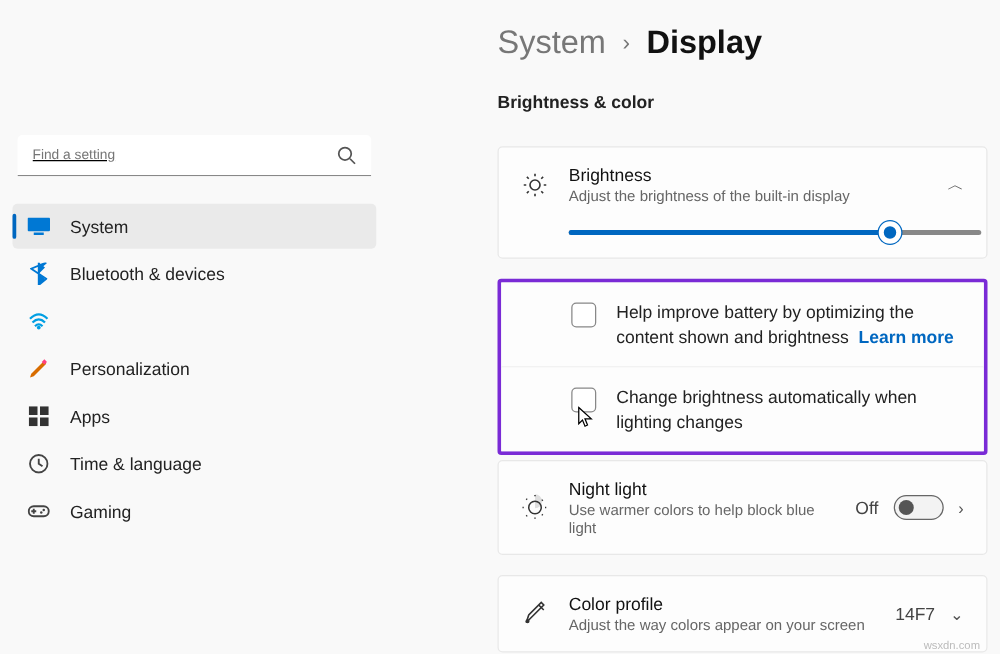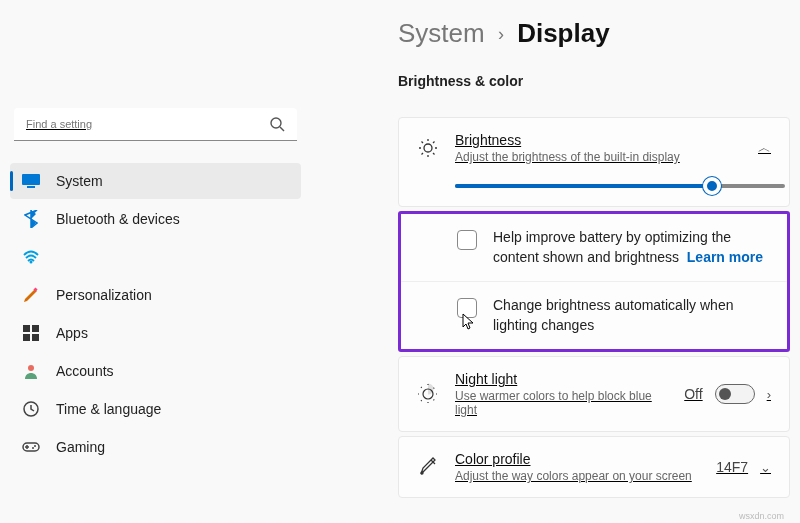--- a/index.html
+++ b/index.html
@@ -15,21 +15,21 @@
     .nav-item.active::before { content: ""; position: absolute; left: 0; top: 8px; bottom: 8px; width: 3px; background: #0067c0; border-radius: 2px; }
     .nav-icon { width: 18px; height: 18px; margin-right: 16px; display: inline-flex; align-items: center; justify-content: center; }
     
     .main { position: absolute; left: 350px; top: 18px; right: 10px; bottom: 0; padding-left: 48px; }
     .breadcrumb { font-size: 26px; font-weight: 400; color: #777; margin-bottom: 24px; }
     .breadcrumb .chev { margin: 0 6px; color: #777; font-size: 18px; vertical-align: 2px; }
     .breadcrumb .current { font-weight: 600; color: #111; }
     
     .section-title { font-size: 14px; font-weight: 700; margin-bottom: 28px; color: #222; }
     
-    .card { background: #fdfdfd; border: 1px solid #e8e8e8; border-radius: 4px; margin-bottom: 4px; text-decoration: underline; }
+    .card { background: #fdfdfd; border: 1px solid #e8e8e8; border-radius: 4px; margin-bottom: 16px; }
     .card-row { display: flex; align-items: center; padding: 14px 18px; gap: 16px; }
     .card-icon { width: 22px; flex-shrink: 0; color: #333; display: flex; justify-content: center; }
     .card-text { flex: 1; }
     .card-title { font-size: 14px; color: #111; }
     .card-sub { font-size: 12px; color: #666; margin-top: 2px; }
     .card-trail { display: flex; align-items: center; gap: 12px; color: #444; font-size: 14px; }
     .chevron { color: #555; font-size: 13px; }
     
     .slider-row { padding: 6px 18px 18px 56px; }
     .slider { position: relative; width: 330px; height: 4px; background: #888; border-radius: 2px; }
@@ -100,29 +100,20 @@
   <div class="nav-item">
     <span class="nav-icon">
         <svg width="16" height="16" viewBox="0 0 16 16">
           <rect x="0" y="0" width="7" height="7" fill="#333"></rect>
           <rect x="9" y="0" width="7" height="7" fill="#333"></rect>
           <rect x="0" y="9" width="7" height="7" fill="#333"></rect>
           <rect x="9" y="9" width="7" height="7" fill="#333"></rect>
         </svg>
       </span>
     <span>Apps</span>
-  </div>
-  <div class="nav-item">
-    <span class="nav-icon">
-        <svg width="16" height="16" viewBox="0 0 16 16">
-          <circle cx="8" cy="5" r="3" fill="#e86c60"></circle>
-          <path d="M2 16c0-4 3-6 6-6s6 2 6 6" fill="#5aa27a"></path>
-        </svg>
-      </span>
-    <span>Accounts</span>
   </div>
   <div class="nav-item">
     <span class="nav-icon">
         <svg width="16" height="16" viewBox="0 0 16 16" fill="none" stroke="#444" stroke-width="1.5">
           <circle cx="8" cy="8" r="7"></circle>
           <path d="M8 4v4l3 2"></path>
         </svg>
       </span>
     <span>Time &amp; language</span>
   </div>

